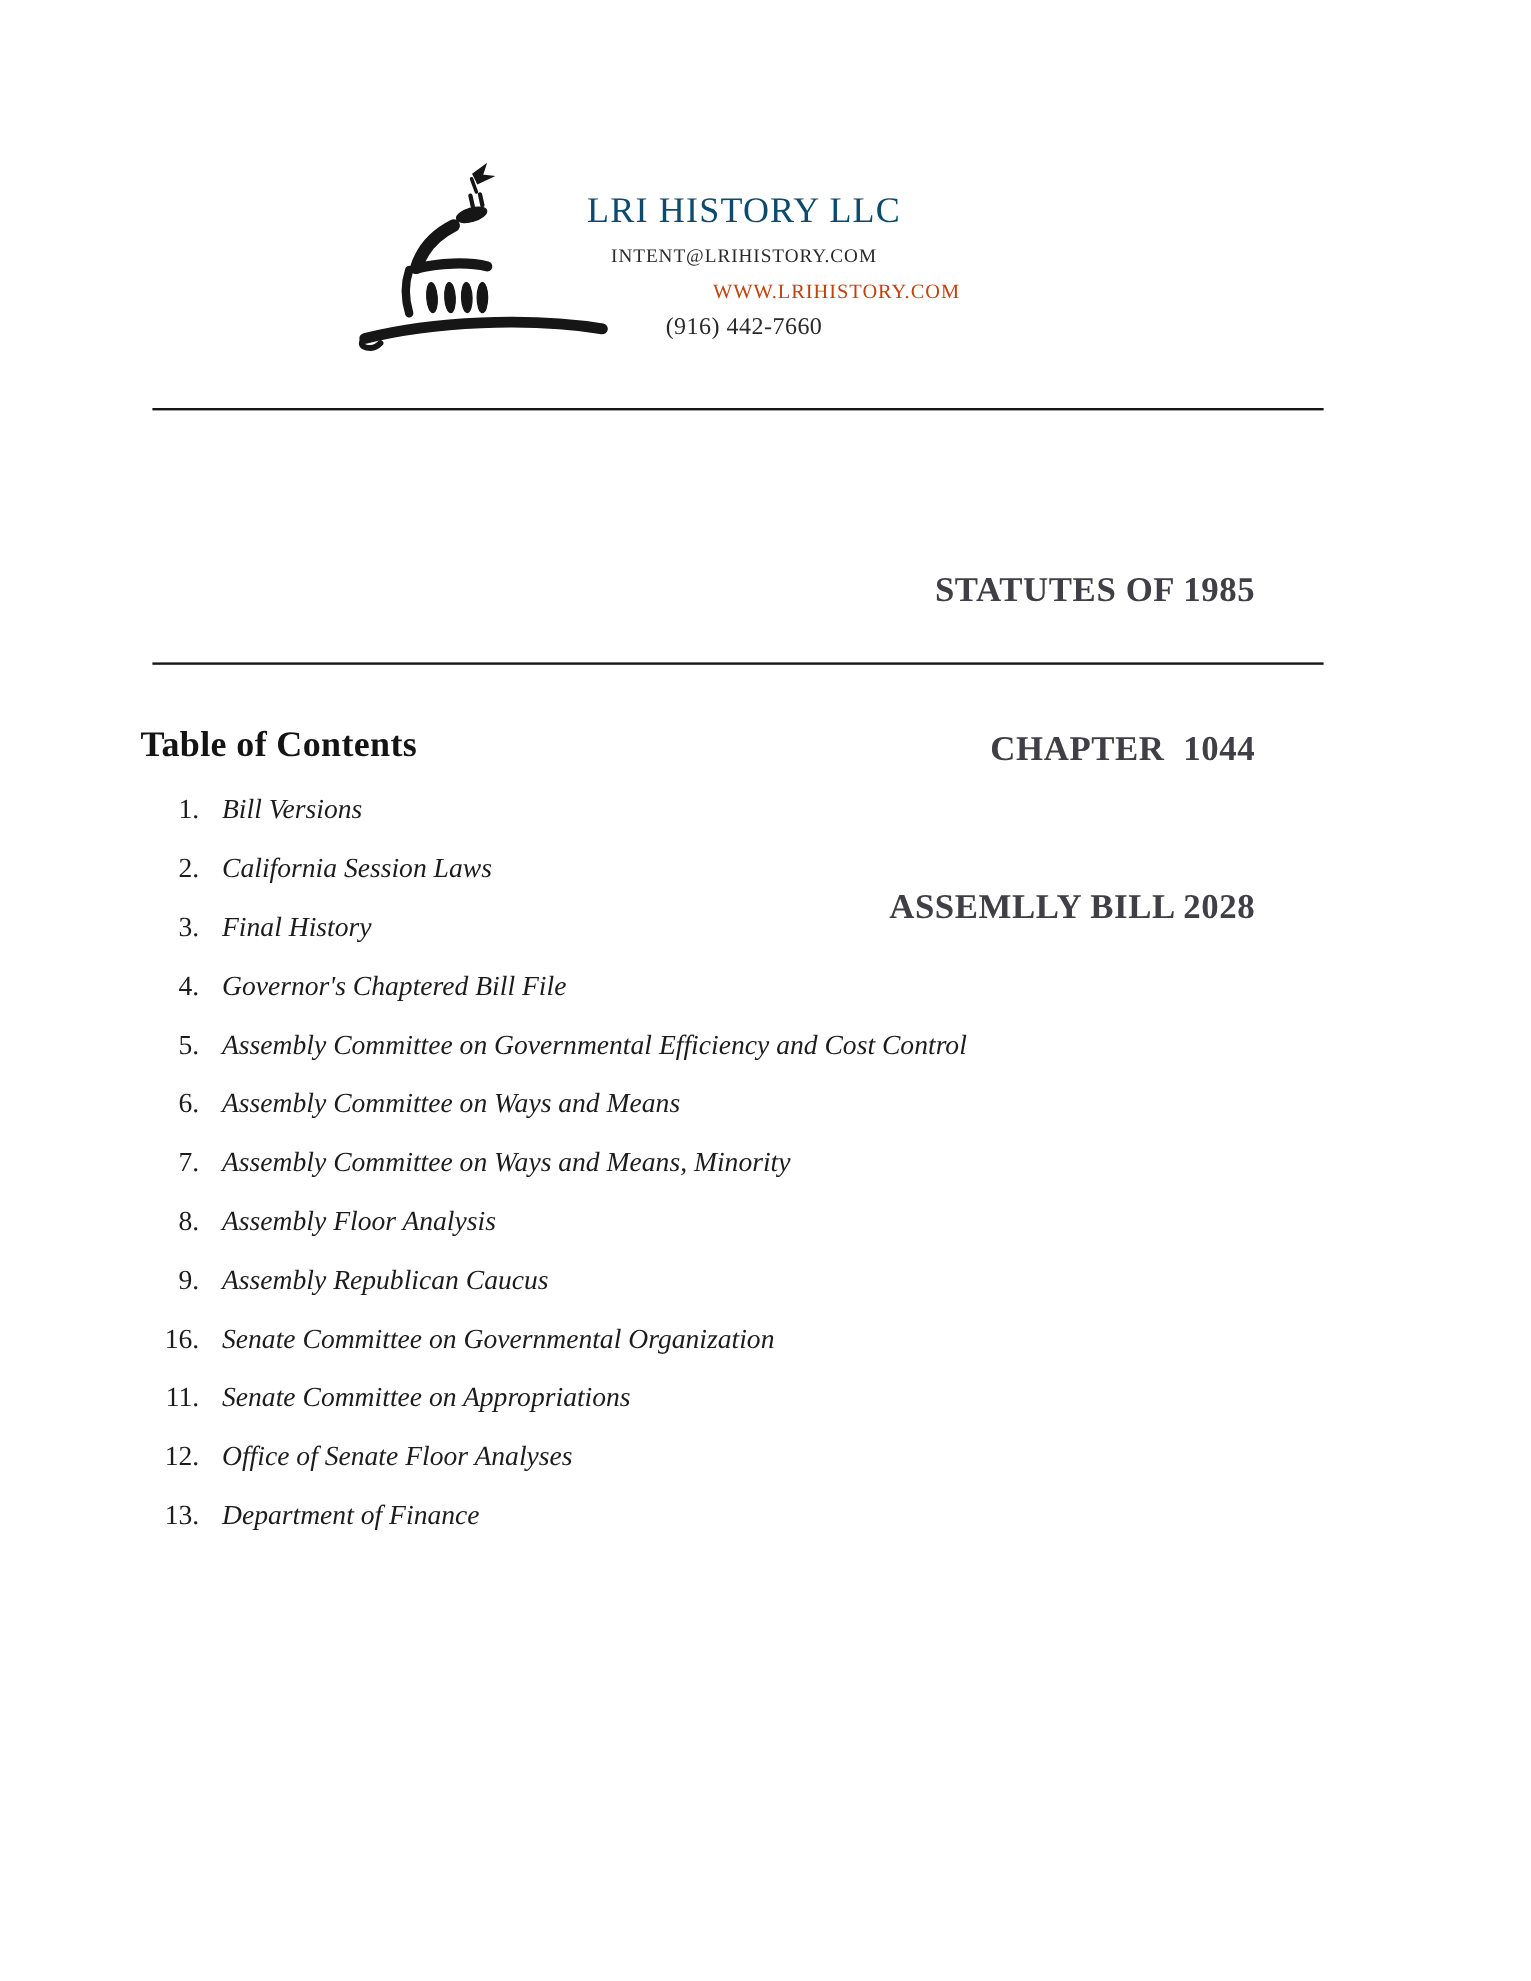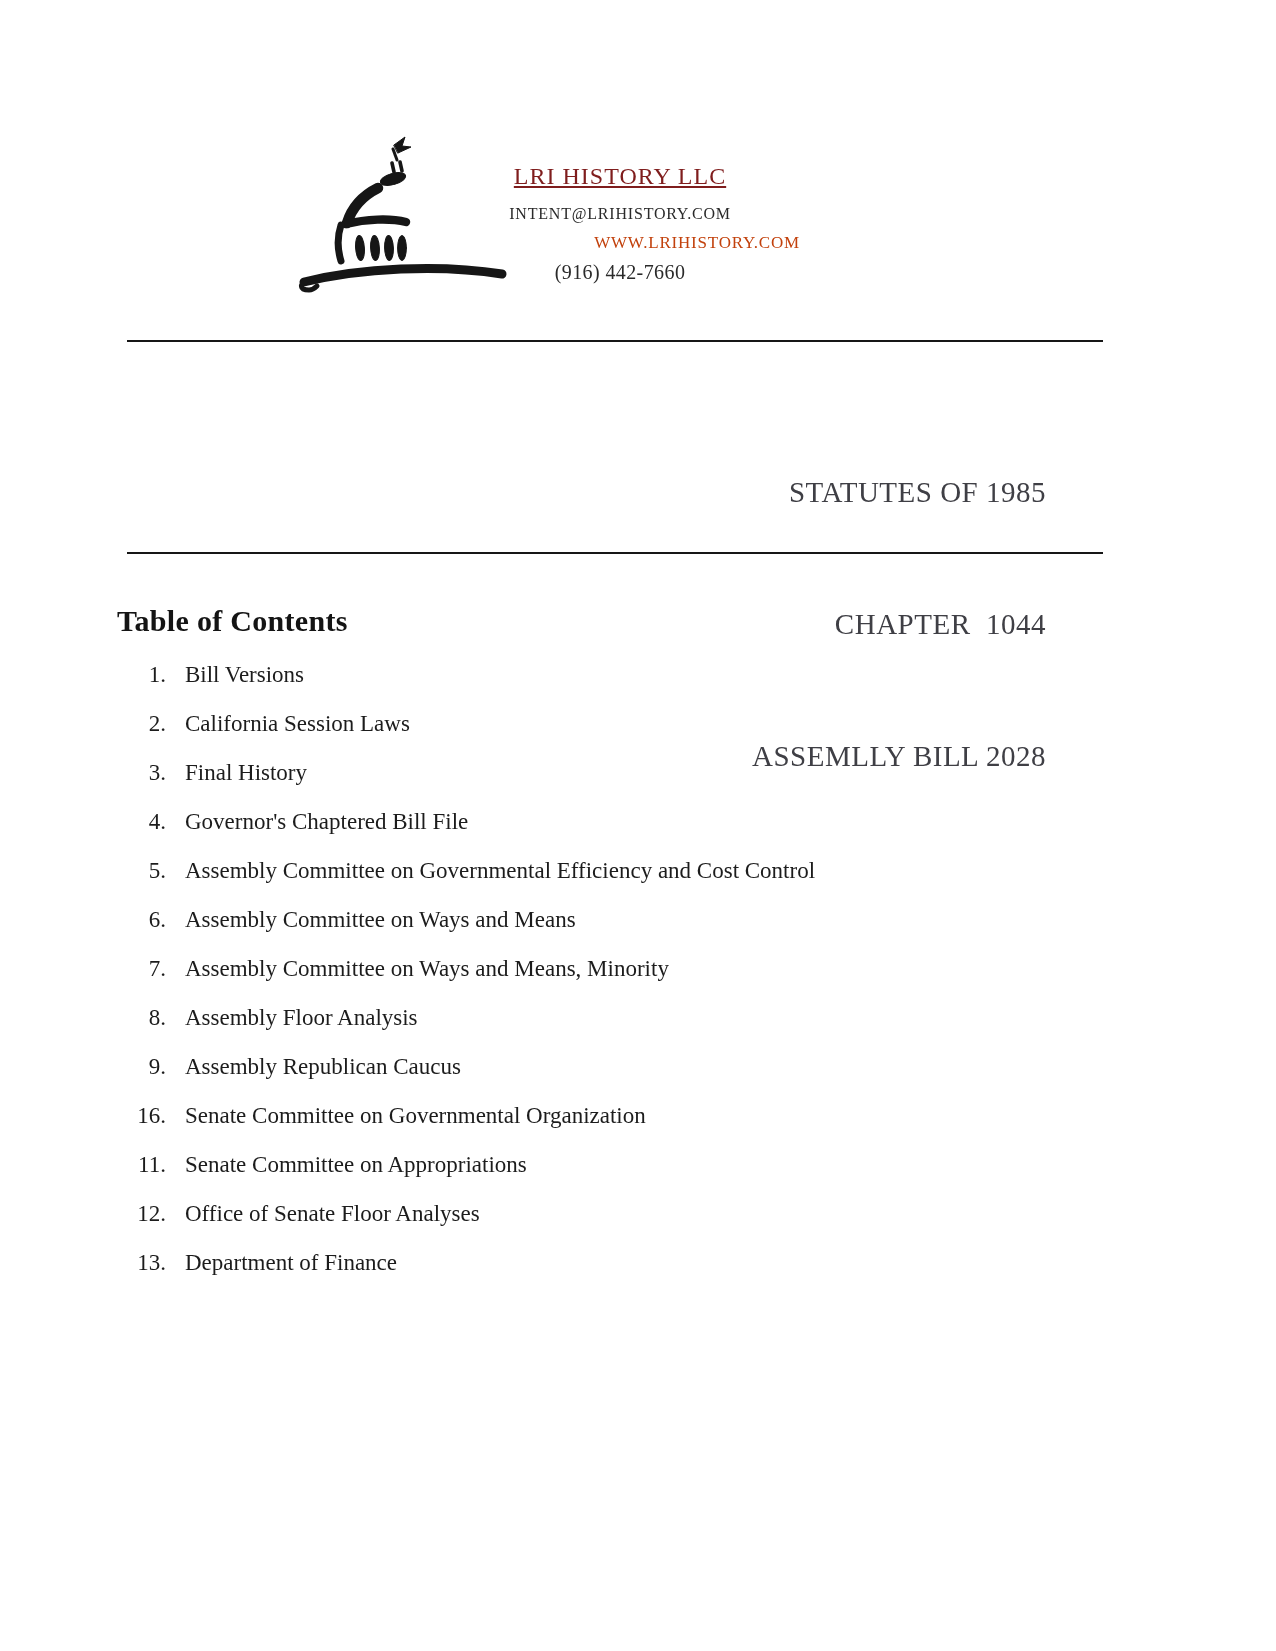--- a/index.html
+++ b/index.html
@@ -17,22 +17,22 @@
     position: absolute; left: 290px; top: 124px;
     width: 225px; height: 172px;
   }
   .logo-wrap svg { width: 100%; height: 100%; }
 
   .company-block {
     position: absolute; left: 440px; top: 158px;
     width: 360px; text-align: center;
   }
   .company-name {
-    font-size: 24px; line-height: 36px;
-    letter-spacing: 1px; color: #7f1d1d; text-decoration: underline;
+    font-size: 30px; line-height: 36px;
+    letter-spacing: 1px; color: #0c4a6e;
   }
   .company-email {
     margin-top: 10px;
     font-size: 16px; line-height: 20px;
     letter-spacing: 0.8px; color: #2a2a2a;
   }
   .company-web {
     margin-top: 9px;
     font-size: 17px; line-height: 20px;
     letter-spacing: 0.8px; color: #c2410c; text-align: right;
@@ -48,21 +48,21 @@
     position: absolute; left: 127px; width: 976px; height: 2px;
     background: #161616;
   }
   .rule-top { top: 340px; }
   .rule-bottom { top: 552px; }
 
   
   .bill-info {
     position: absolute; right: 230px; top: 382px;
     text-align: right;
-    font-weight: normal;
+    font-weight: bold;
     font-size: 29px; line-height: 44px;
     letter-spacing: 0.5px;
     color: #3f3f45;
     white-space: pre;
   }
 
   
   .toc-title {
     position: absolute; left: 117px; top: 604px;
     font-weight: bold;
@@ -77,20 +77,21 @@
     display: flex;
     height: 49px; line-height: 49px;
     font-size: 23px;
     color: #1c1c1c;
   }
   .toc-item .num {
     width: 166px; text-align: right; flex: 0 0 166px;
   }
   .toc-item .label {
     padding-left: 19px;
+    font-style: italic;
   }
 </style>
 </head>
 <body>
 
 <div class="page">
 
   <div class="logo-wrap">
     <svg viewBox="0 0 225 172" xmlns="http://www.w3.org/2000/svg" aria-hidden="true">
       <g fill="#161616" stroke="#161616" stroke-linecap="round" fill-rule="evenodd">

